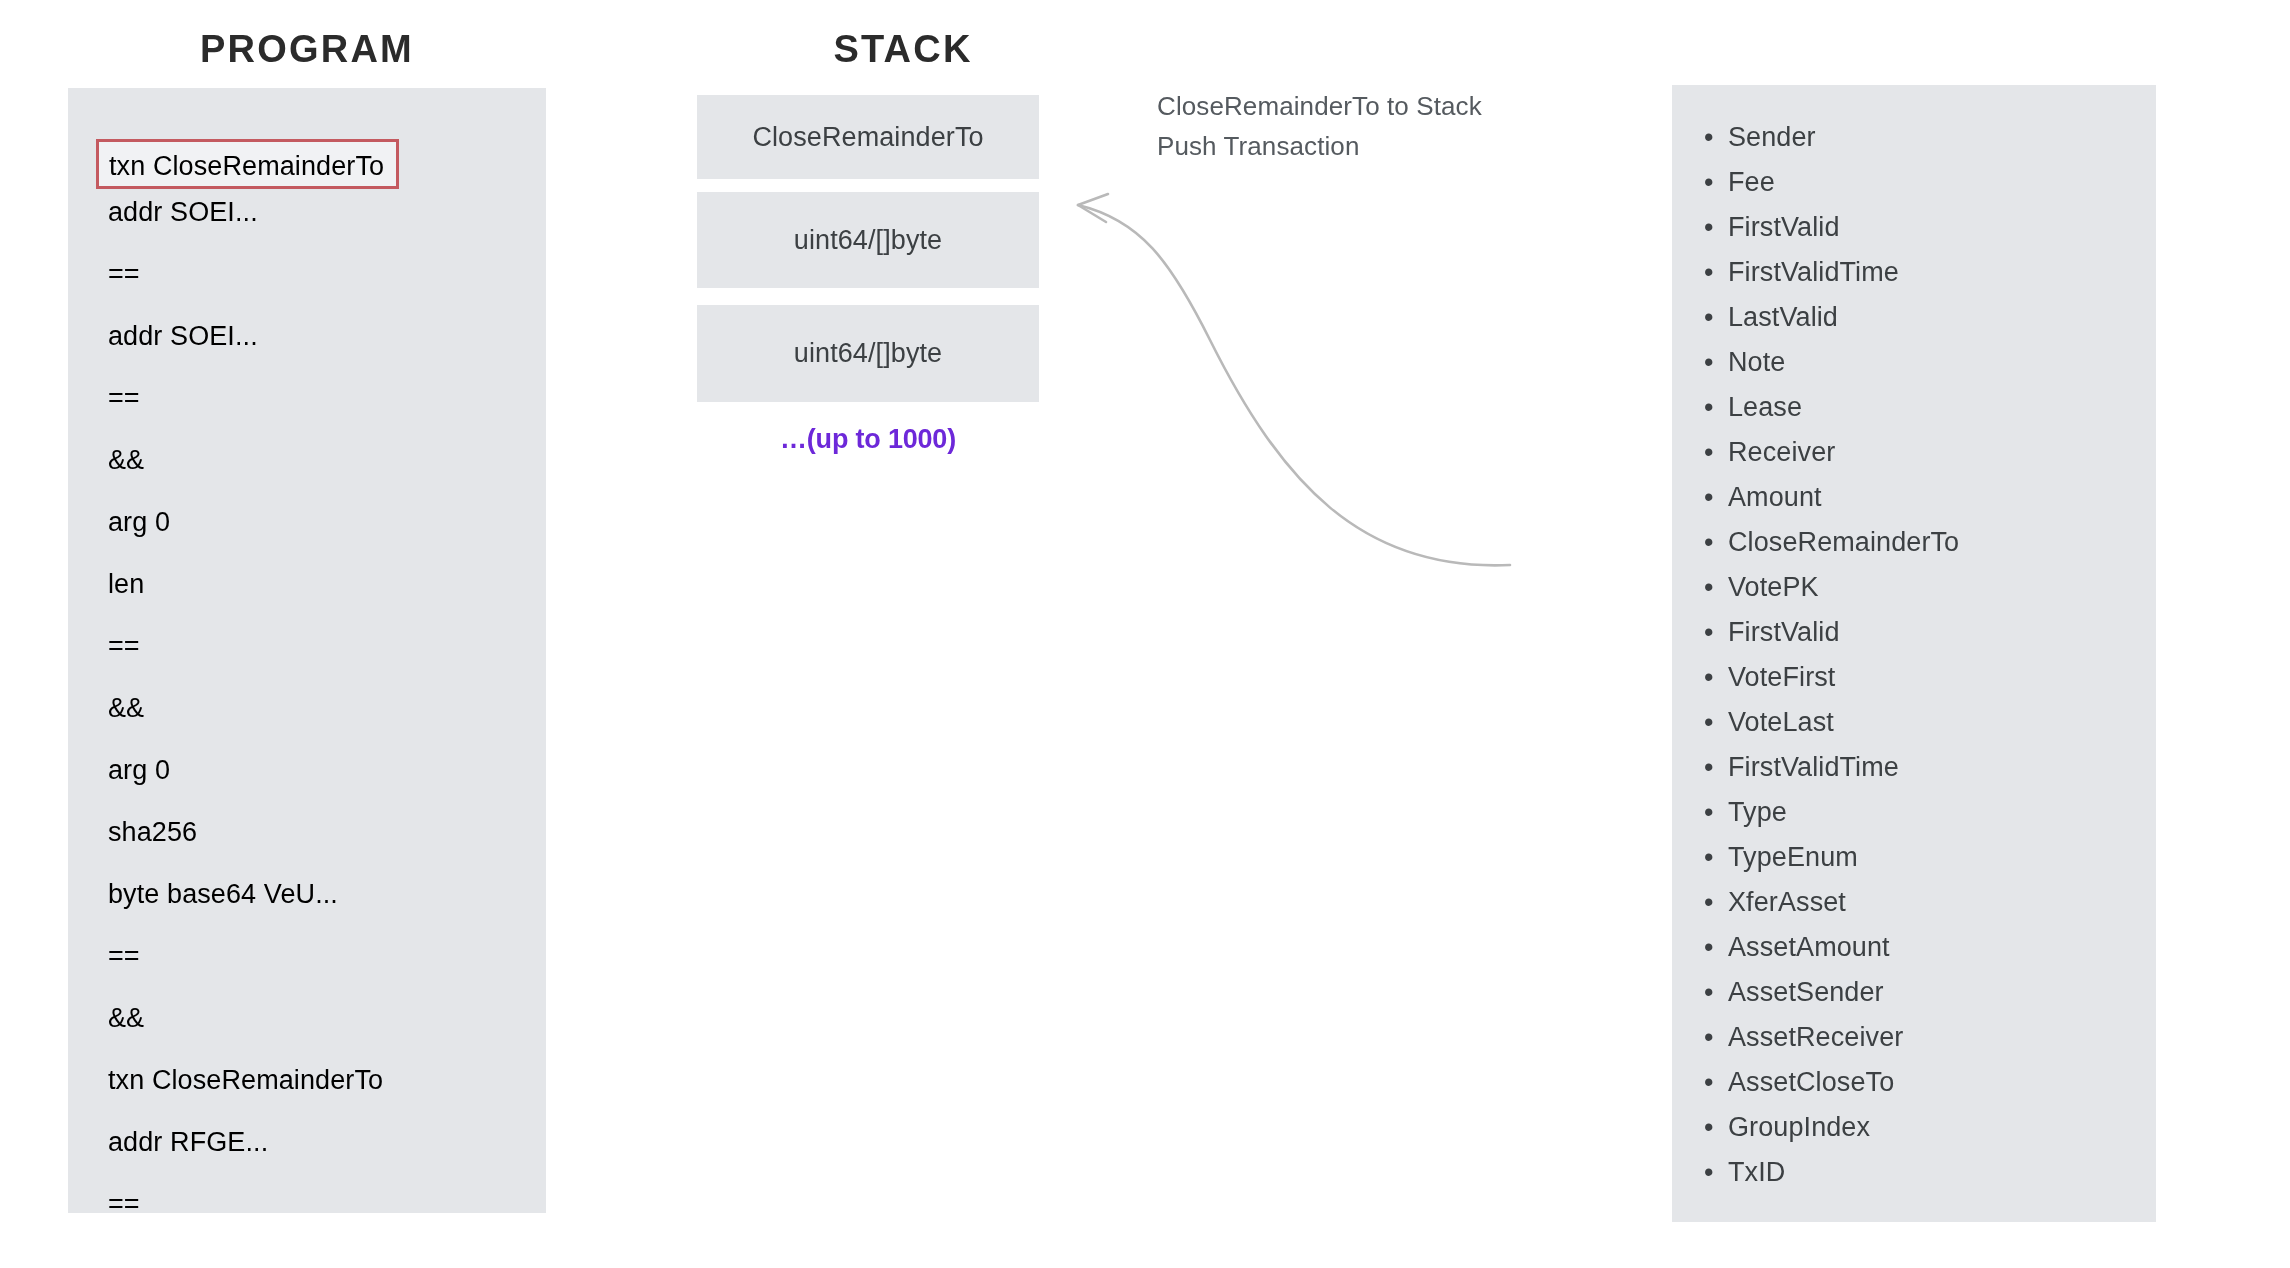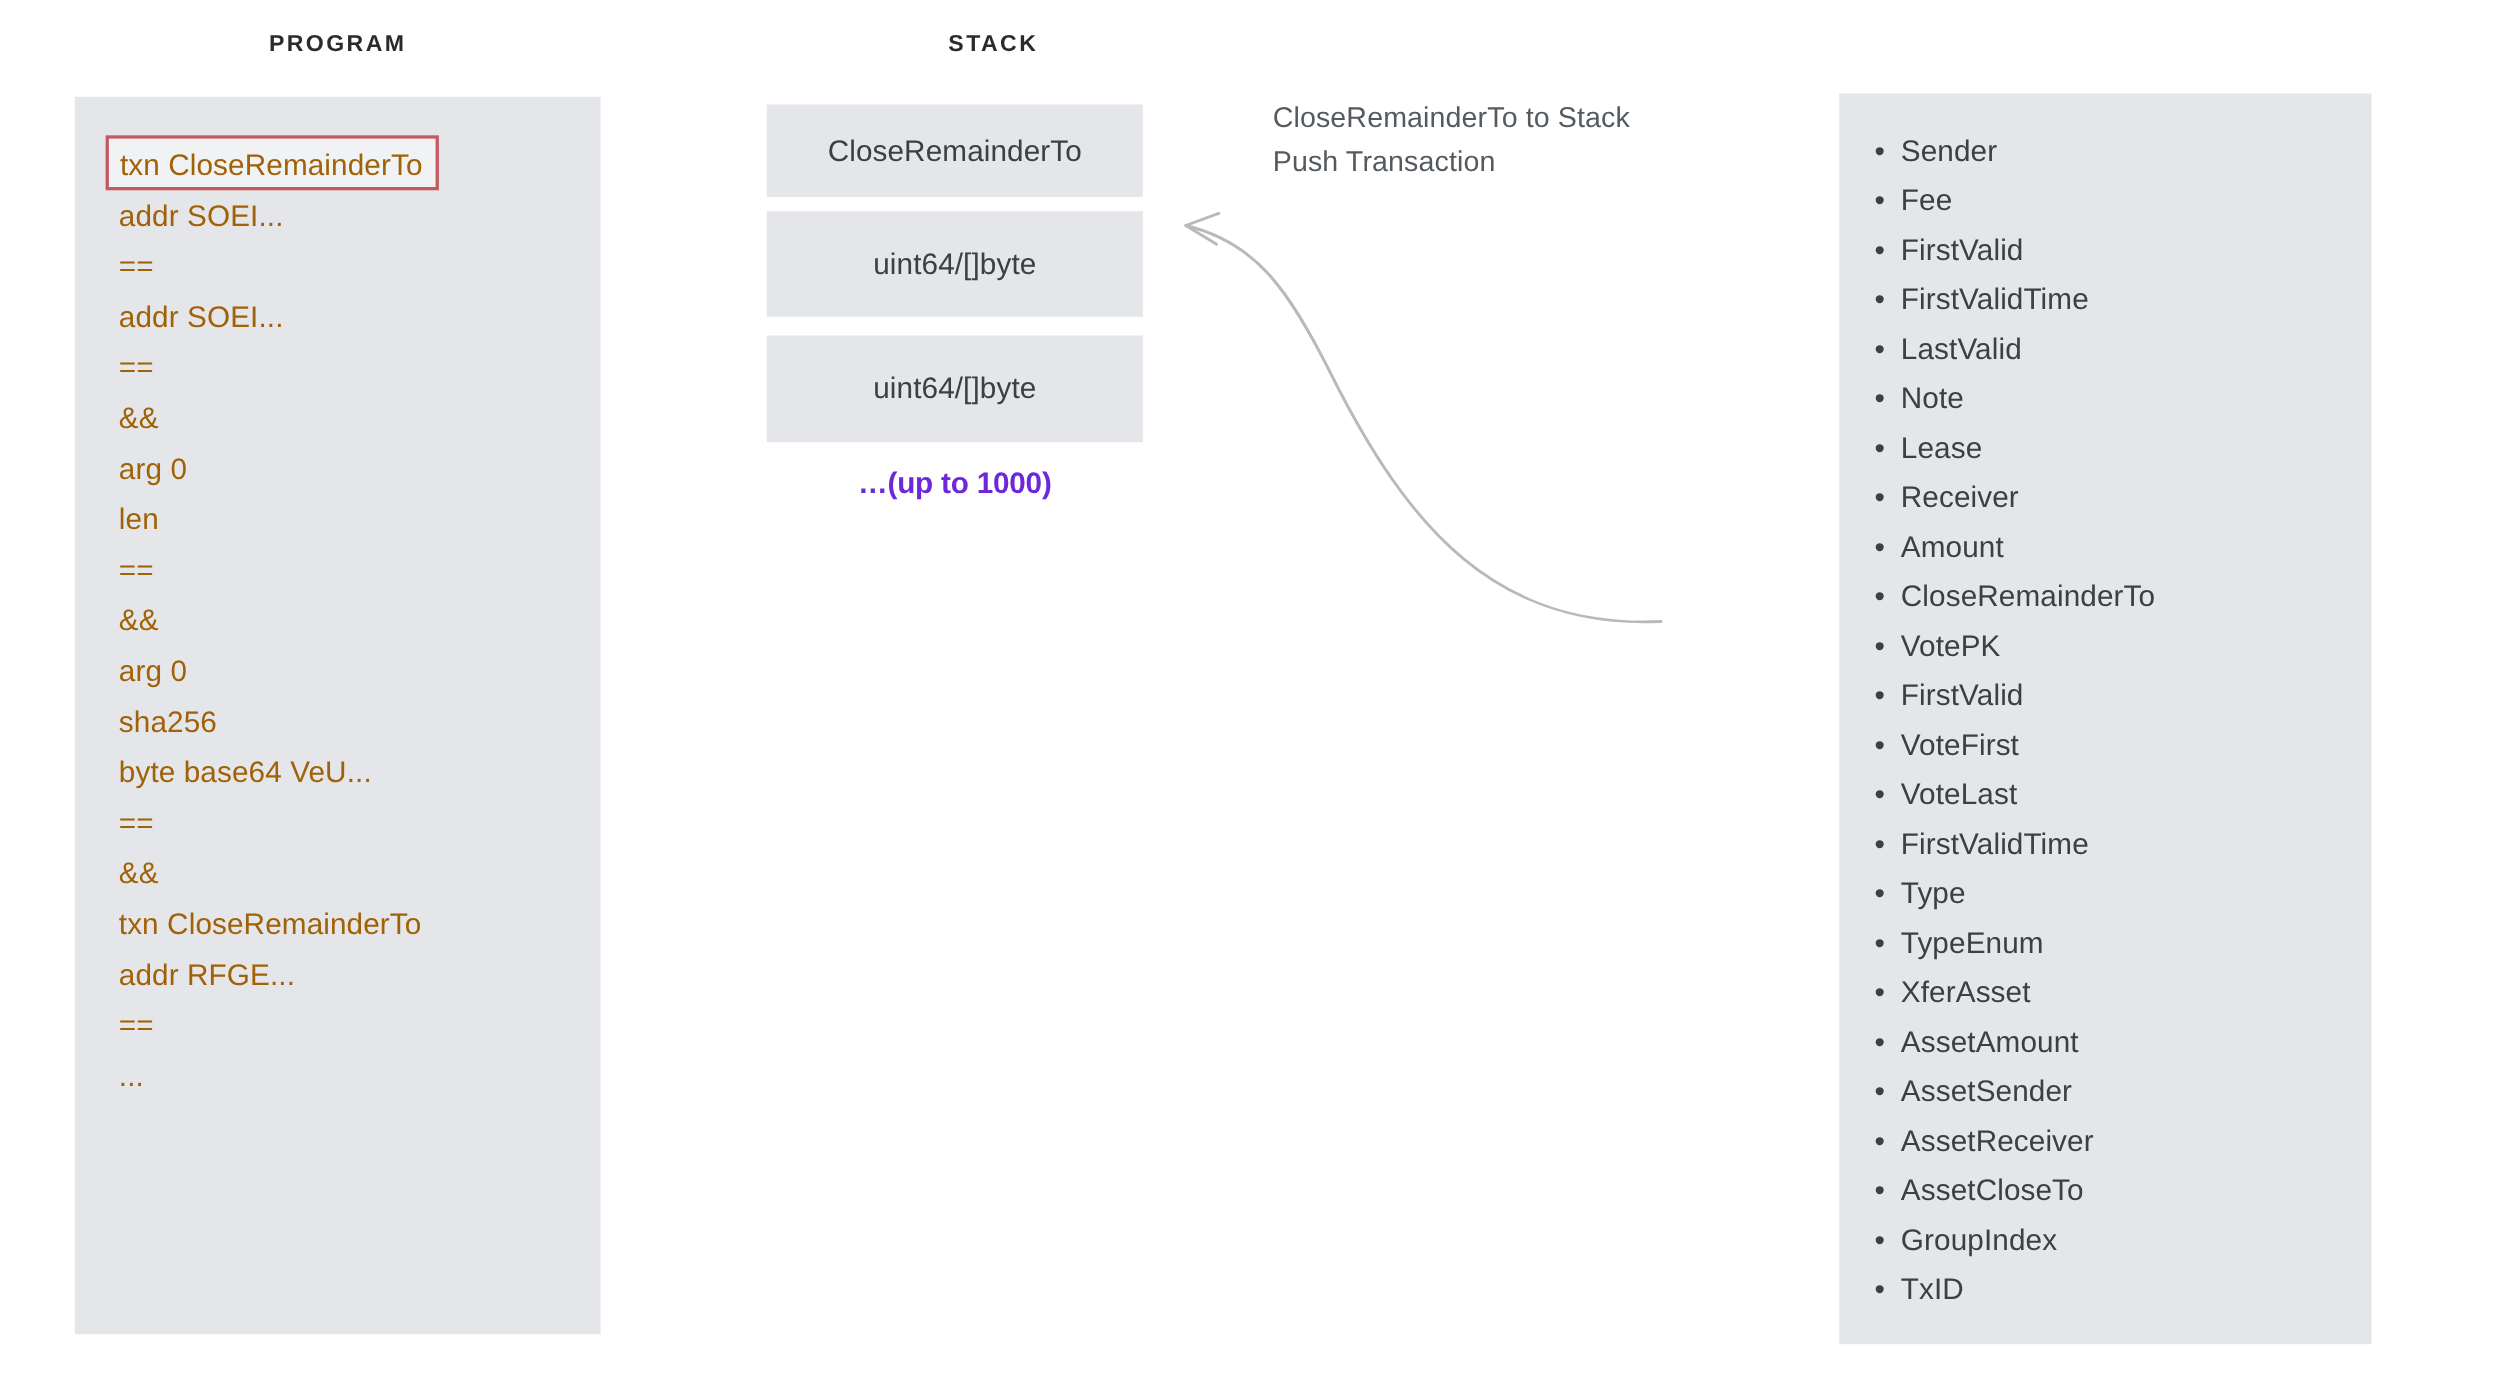--- a/index.html
+++ b/index.html
@@ -18,21 +18,21 @@
   .stage {
     position: absolute;
     left: 0; top: 0;
     width: 2290px;
     height: 1268px;
   }
 
   
   .col-heading {
     position: absolute;
-    font-size: 21px;
+    font-size: 38px;
     font-weight: 700;
     letter-spacing: 2.2px;
     color: #2b2b2b;
     text-align: center;
     white-space: nowrap;
   }
   #heading-program { left: 68px;  top: 28px; width: 478px; }
   #heading-stack   { left: 732px; top: 28px; width: 342px; }
   #heading-tx      { left: 1672px;top: 28px; width: 484px; }
 
@@ -54,23 +54,24 @@
   #program-list {
     position: absolute;
     left: 40px;
     top: 35px;
     width: 420px;
   }
   .prog-line {
     font-size: 27px;
     line-height: 46px;
     height: 46px;
-    color: #a16207;
-    white-space: nowrap;
-    letter-spacing: 0.1px;
+    color: #000000;
+    white-space: nowrap;
+    letter-spacing: 0.1px;
+    margin-top: 16px;
   }
   .prog-line.highlight {
     position: relative;
     display: inline-block;
     box-sizing: border-box;
     border: 3px solid #c45a60;
     background: #f1f2f4;
     padding: 4px 12px 4px 10px;
     margin-left: -12px;
     height: 50px;

